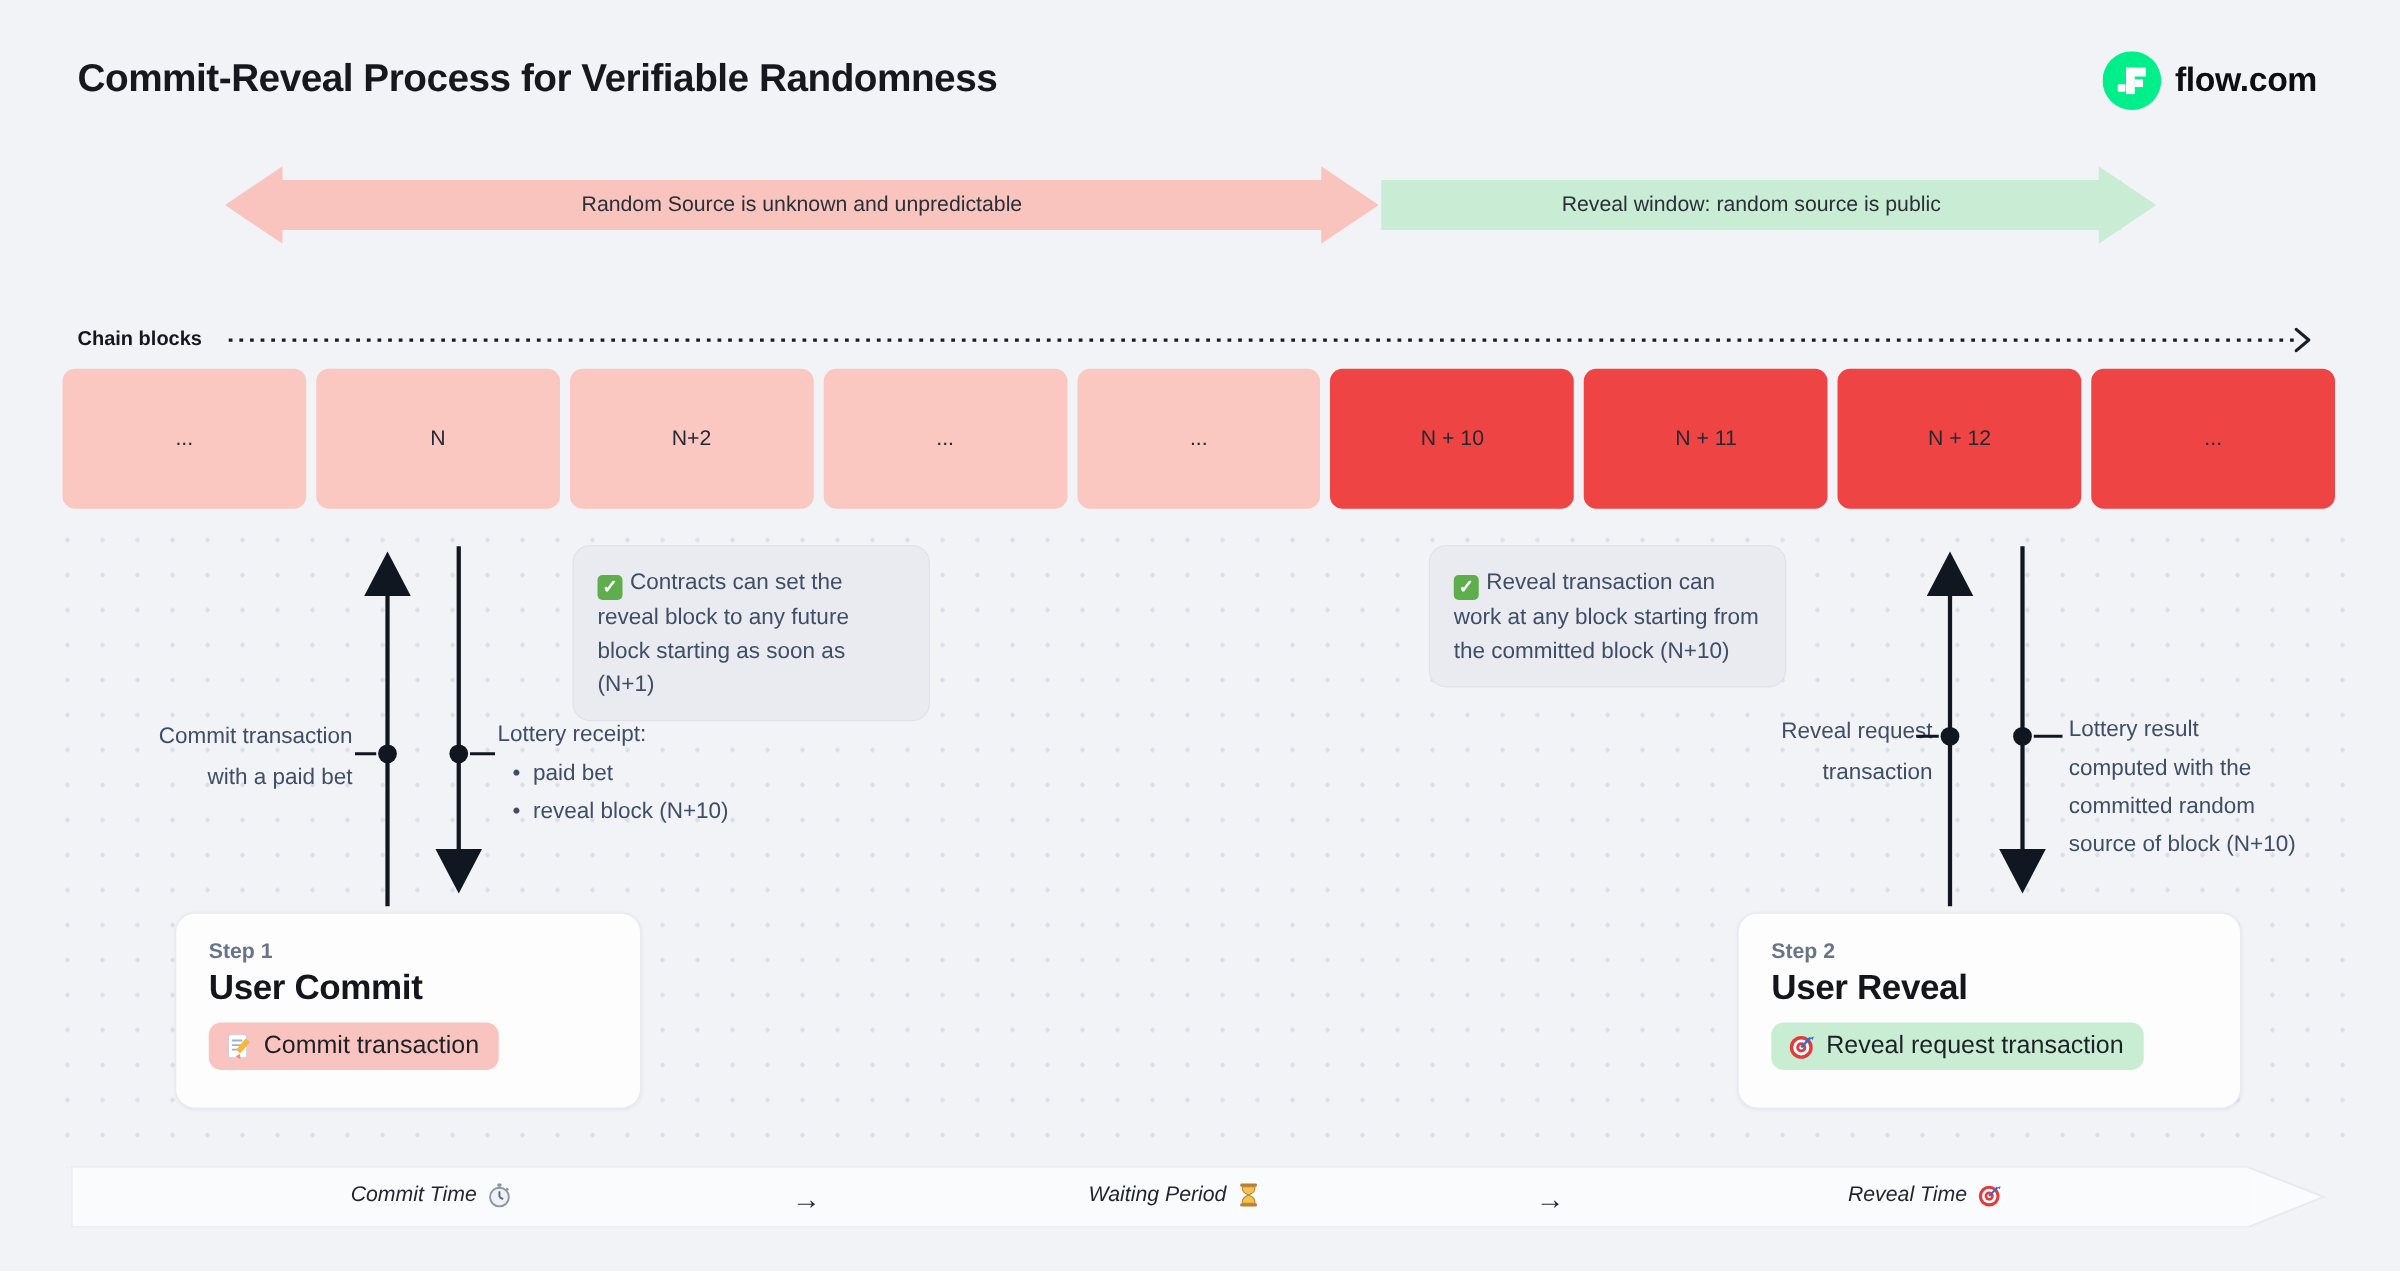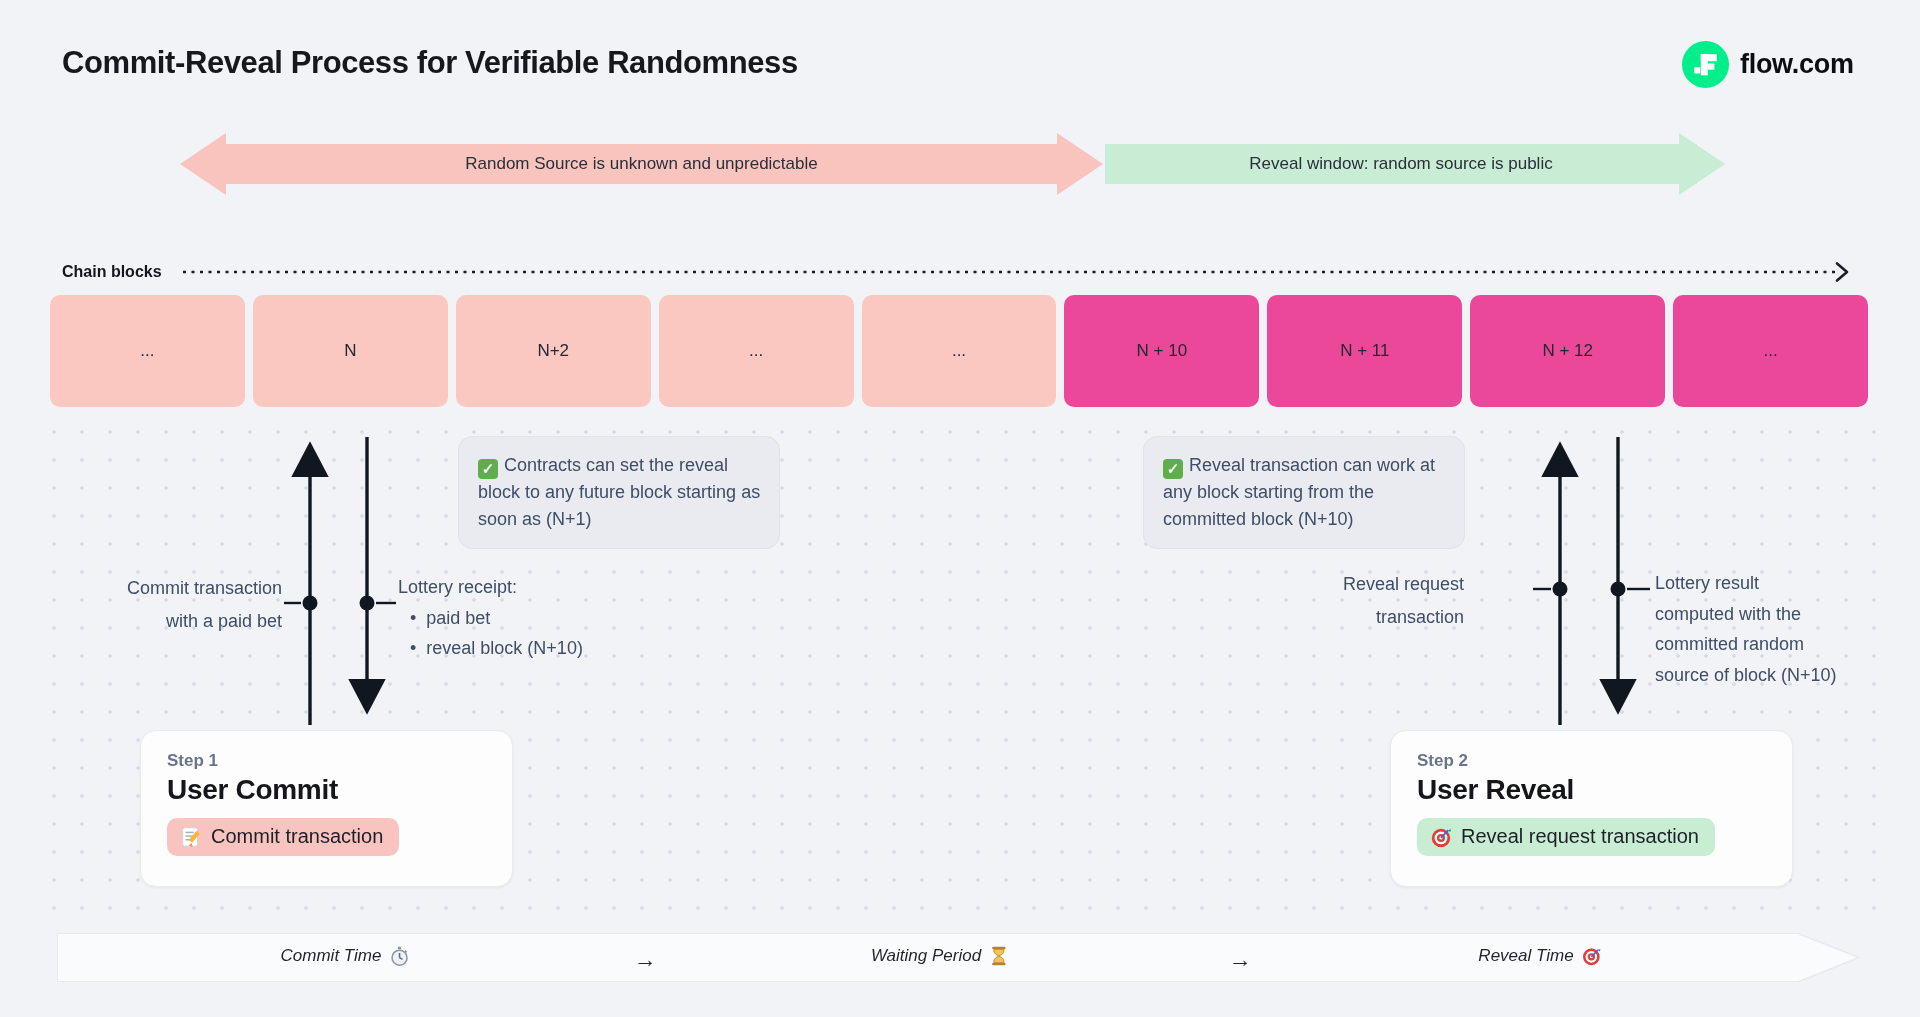--- a/index.html
+++ b/index.html
@@ -47,35 +47,35 @@
 
   
   .chain-label { left:62px; top:263px; font-size:16px; font-weight:700; color:#14171e; }
   .blocks-row { left:50px; top:295px; width:1818px; display:flex; gap:8px; }
   .block {
     flex:1; height:112px; border-radius:10px;
     display:flex; align-items:center; justify-content:center;
     font-size:17px; color:#242833;
   }
   .block.commit { background:#fac7c1; }
-  .block.reveal { background:#ec4899; }
+  .block.reveal { background:#ef4444; }
 
   
   .ann { font-size:18px; color:#3f4d66; line-height:33px; }
   .ann-commit-tx { left:60px; top:572px; width:222px; text-align:right; }
   .ann-receipt { left:398px; top:572px; line-height:30px; }
   .ann-receipt ul { list-style:none; margin-top:1px; }
   .ann-receipt li { padding-left:12px; }
   .ann-receipt li::before { content:"•"; margin-right:10px; }
-  .ann-reveal-req { left:1272px; top:568px; width:192px; text-align:right; }
+  .ann-reveal-req { left:1354px; top:568px; width:192px; text-align:right; }
   .ann-lottery-res { left:1655px; top:568px; line-height:30.5px; }
 
   
   .note {
-    width:322px; top:436px; min-height:112px;
+    width:286px; top:436px; min-height:112px;
     background:#e9ebf0; border:1px solid #dfe2e9; border-radius:14px;
     padding:15px 18px 15px 19px;
     font-size:18px; color:#3f4d66; line-height:27px;
   }
   .note-commit { left:458px; }
   .note-reveal { left:1143px; }
   .check-icon {
     display:inline-block; width:20px; height:20px; border-radius:4px;
     background:#5fae4e; color:#fff; font-size:15px; font-weight:700;
     text-align:center; line-height:20px; vertical-align:-3px; margin-right:6px;

